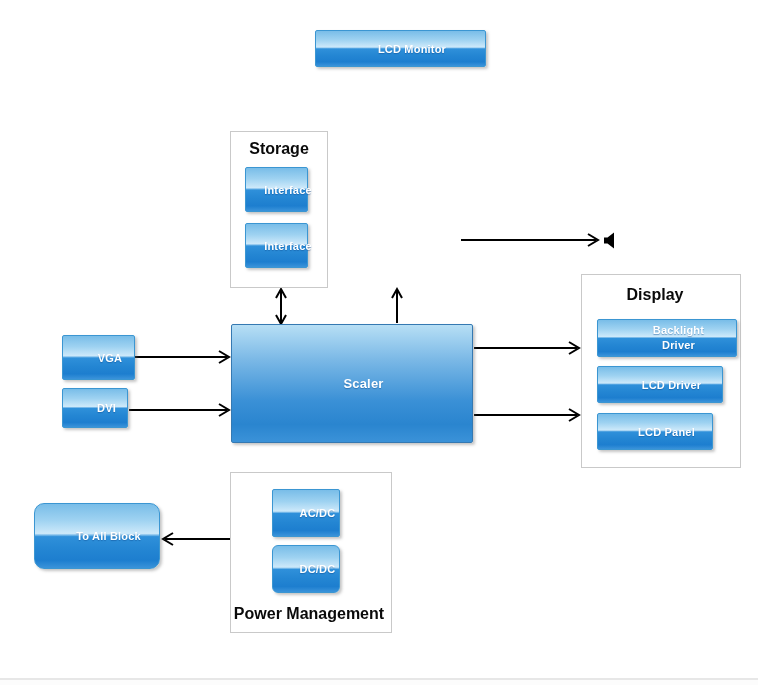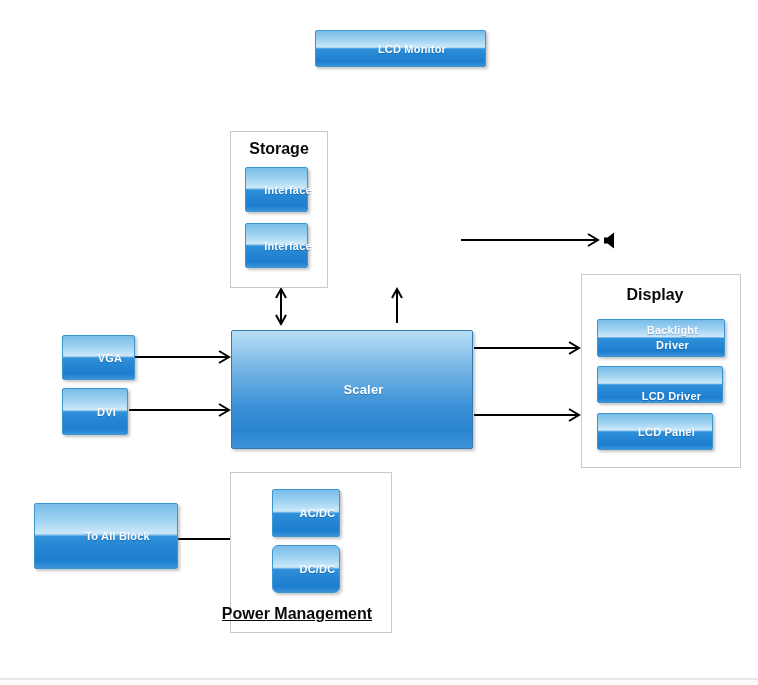--- a/index.html
+++ b/index.html
@@ -9,21 +9,21 @@
   }
   .node{
     position:absolute;display:flex;align-items:center;justify-content:center;
     color:#fff;font-weight:bold;font-size:11px;text-align:center;letter-spacing:.2px;
     background:linear-gradient(180deg,#79bde8 0%,#9ed2f1 25%,#cde9fa 46%,#2f90da 51%,#2486d3 70%,#1d7ecf 88%,#3a93da 100%);
     border:1px solid #3b96d2;border-radius:2px;
     box-shadow:2px 2px 3px rgba(110,110,110,.4);
     text-shadow:0 1px 1px rgba(10,70,140,.45);
     box-sizing:border-box;z-index:2;padding-left:23px;
   }
-  .node.big{font-size:13px;margin-top:6px;}
+  .node.big{font-size:13px;}
   .node.smooth{
     background:linear-gradient(180deg,#b7dff5 0%,#7ab8e6 30%,#3a90d6 65%,#2a85cf 85%,#3b92d8 100%);
     border:1px solid #3579b2;
   }
   .group{
     position:absolute;background:#ffffff;border:1px solid #c9c9c9;
     box-sizing:border-box;z-index:1;
   }
   .group-title{
     position:absolute;left:0;right:0;text-align:center;
@@ -97,48 +97,48 @@
     <span>Interface</span>
   </div>
   <div class="node" style="left:245px;top:223px;width:63px;height:45px;">
     <span>Interface</span>
   </div>
 
 
   <div class="node" style="left:62px;top:335px;width:73px;height:45px;">
     <span>VGA</span>
   </div>
-  <div class="node" style="left:62px;top:388px;width:66px;height:47px;">
+  <div class="node" style="left:62px;top:388px;width:66px;height:40px;">
     <span>DVI</span>
   </div>
 
   <div class="node big smooth" style="left:231px;top:324px;width:242px;height:119px;">
     <span>Scaler</span>
   </div>
 
   <div class="group" style="left:581px;top:274px;width:160px;height:194px;"></div>
   <div class="group-title" style="left:581px;top:286px;width:148px;">Display</div>
-  <div class="node" style="left:597px;top:319px;width:128px;height:38px;">
+  <div class="node" style="left:597px;top:319px;width:140px;height:38px;">
     <span class="wrap-label">Backlight Driver</span>
   </div>
-  <div class="node" style="left:597px;top:366px;width:126px;height:37px;align-items:flex-end;">
+  <div class="node" style="left:597px;top:366px;width:126px;height:37px;">
     <span>LCD Driver</span>
   </div>
   <div class="node" style="left:597px;top:413px;width:116px;height:37px;">
     <span>LCD Panel</span>
   </div>
 
   <div class="group" style="left:230px;top:472px;width:162px;height:161px;"></div>
   <div class="node" style="left:272px;top:489px;width:68px;height:48px;">
     <span>AC/DC</span>
   </div>
   <div class="node" style="left:272px;top:545px;width:68px;height:48px;border-radius:6px;">
     <span>DC/DC</span>
   </div>
-  <div class="group-title" style="left:216px;top:605px;width:162px;text-decoration:underline;">Power Management</div>
+  <div class="group-title" style="left:228px;top:605px;width:162px;">Power Management</div>
 
-  <div class="node" style="left:34px;top:503px;width:144px;height:66px;">
+  <div class="node" style="left:34px;top:503px;width:126px;height:66px;border-radius:10px;">
     <span>To All Block</span>
   </div>
 
   <div class="divider"></div>
   <div class="footer-strip"></div>
 </div>
 
 </body></html>

